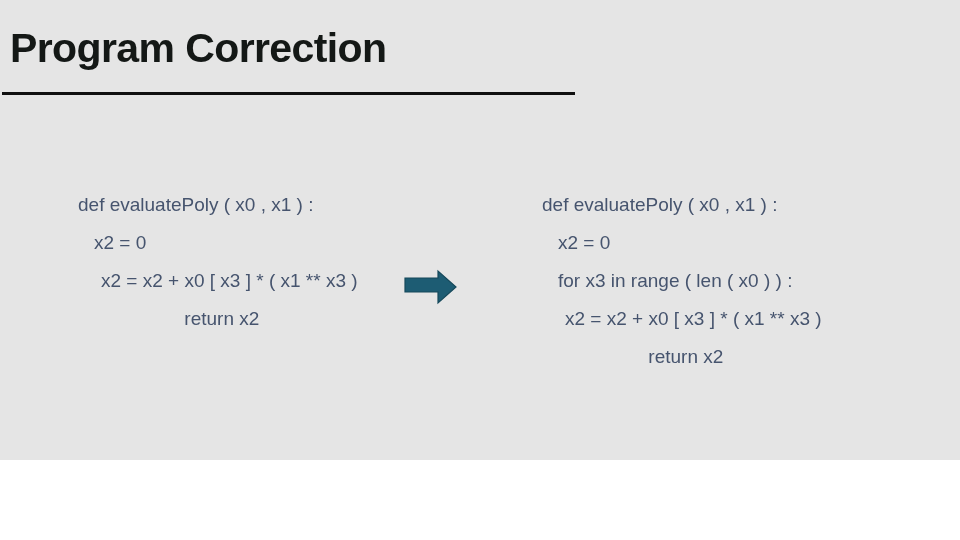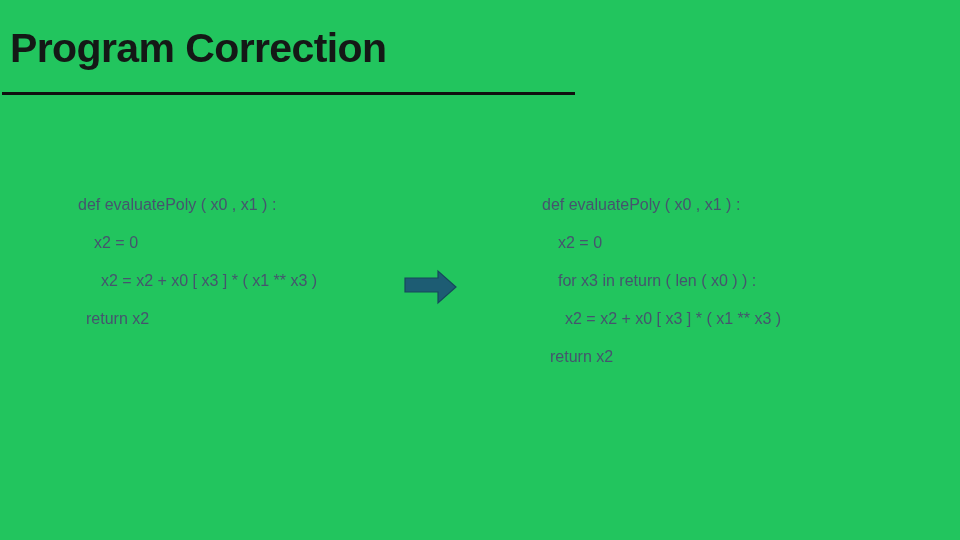--- a/index.html
+++ b/index.html
@@ -13,22 +13,22 @@
     font-family: "Liberation Sans", sans-serif;
     overflow: hidden;
     position: relative;
   }
 
   #slide {
     position: absolute;
     left: 0;
     top: 0;
     width: 960px;
-    height: 540px;
-    background: #22c55e;
+    height: 460px;
+    background: #e5e5e5;
   }
 
   
   #slide-title {
     position: absolute;
     left: 10px;
     top: 26px;
     font-size: 41px;
     font-weight: bold;
     letter-spacing: -0.6px;
@@ -44,36 +44,36 @@
     width: 573px;
     height: 0;
     border-top: 3px solid #101010;
   }
 
   
   .code-block {
     position: absolute;
     top: 186px;
     font-family: "Liberation Sans", sans-serif;
-    font-size: 16px;
+    font-size: 19px;
     color: #46546e;
     white-space: nowrap;
   }
   #code-before { left: 78px; }
   #code-after  { left: 542px; }
 
   .code-line {
     height: 38px;
     line-height: 38px;
     white-space: pre;
   }
   .code-line.indent-0 { padding-left: 0px; }
   .code-line.indent-1 { padding-left: 16px; }
   .code-line.indent-2 { padding-left: 23px; }
-  .code-line.indent-r { padding-left: 8px; }
+  .code-line.indent-r { padding-left: 8px; text-align: center; }
 
   
   #transform-arrow {
     position: absolute;
     left: 398px;
     top: 266px;
     width: 64px;
     height: 42px;
   }
 </style>
@@ -95,18 +95,18 @@
 
   <div id="transform-arrow">
     <svg width="64" height="42" viewBox="0 0 64 42" xmlns="http://www.w3.org/2000/svg">
       <polygon points="7,12 40,12 40,5 58,21 40,37 40,26 7,26" fill="#1d5c73" stroke="#16495b" stroke-width="1.2" stroke-linejoin="miter"></polygon>
     </svg>
   </div>
 
   <div id="code-after" class="code-block">
     <div class="code-line indent-0">def evaluatePoly ( x0 , x1 ) :</div>
     <div class="code-line indent-1">x2 = 0</div>
-    <div class="code-line indent-1">for x3 in return ( len ( x0 ) ) :</div>
+    <div class="code-line indent-1">for x3 in range ( len ( x0 ) ) :</div>
     <div class="code-line indent-2">x2 = x2 + x0 [ x3 ] * ( x1 ** x3 )</div>
     <div class="code-line indent-r">return x2</div>
   </div>
 
 </div>
 
 </body></html>

